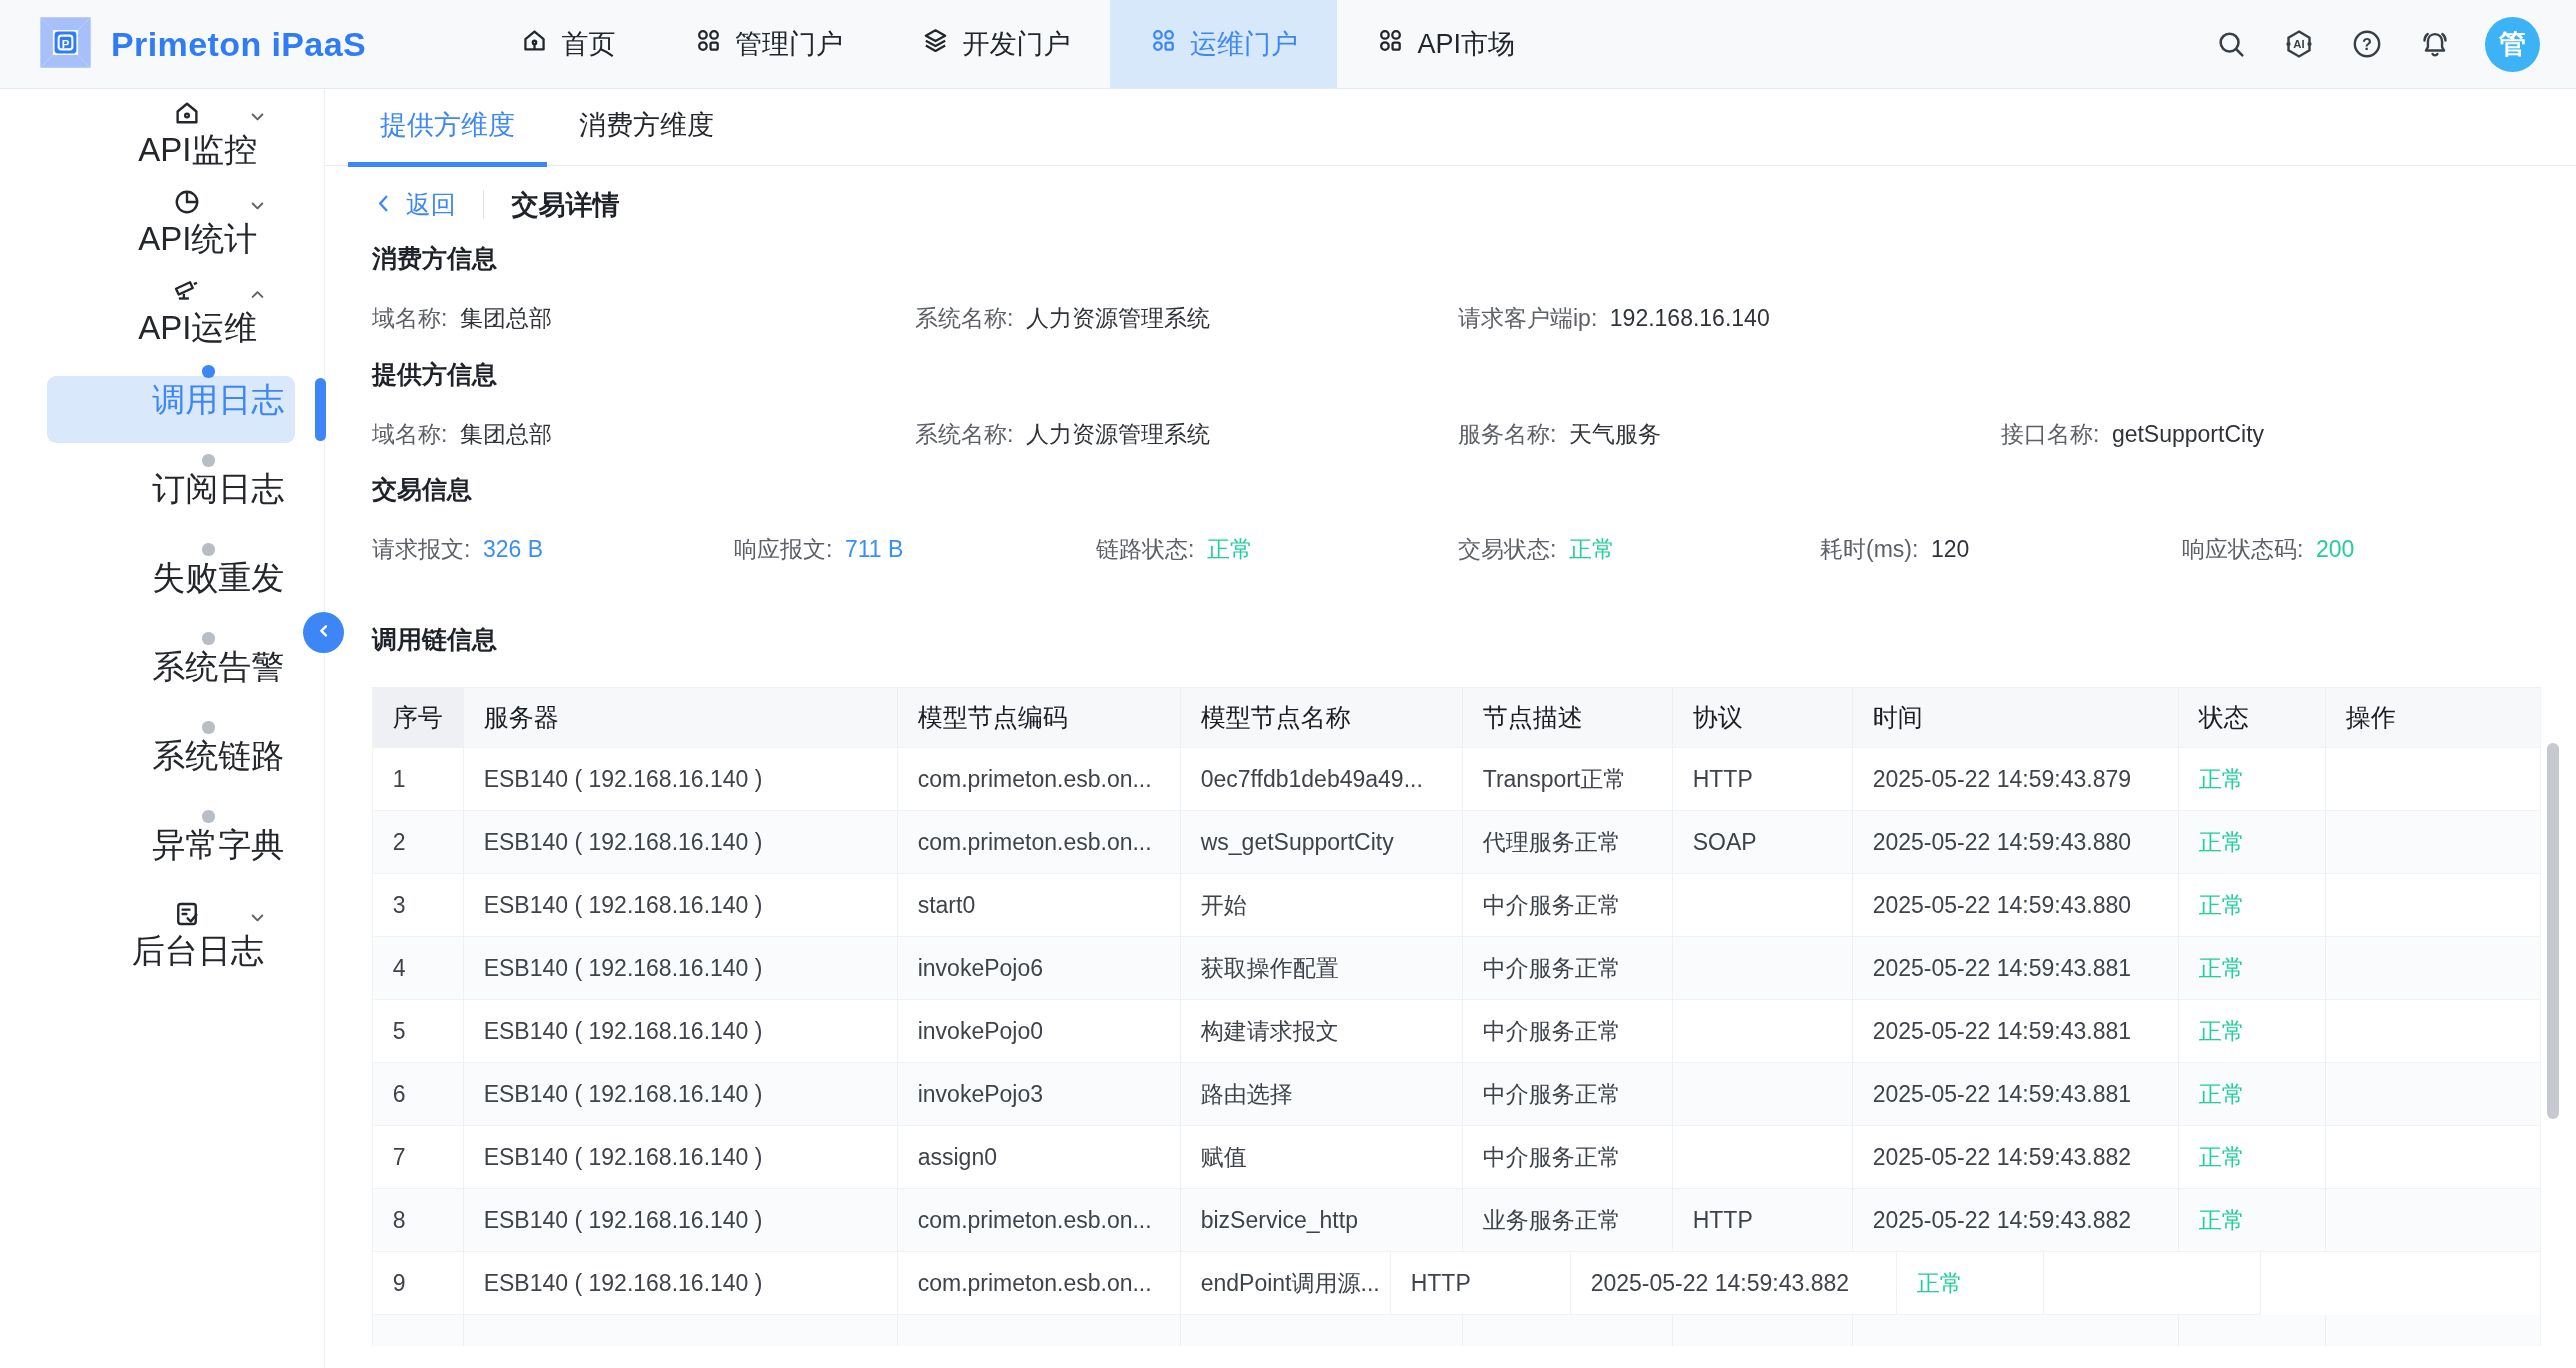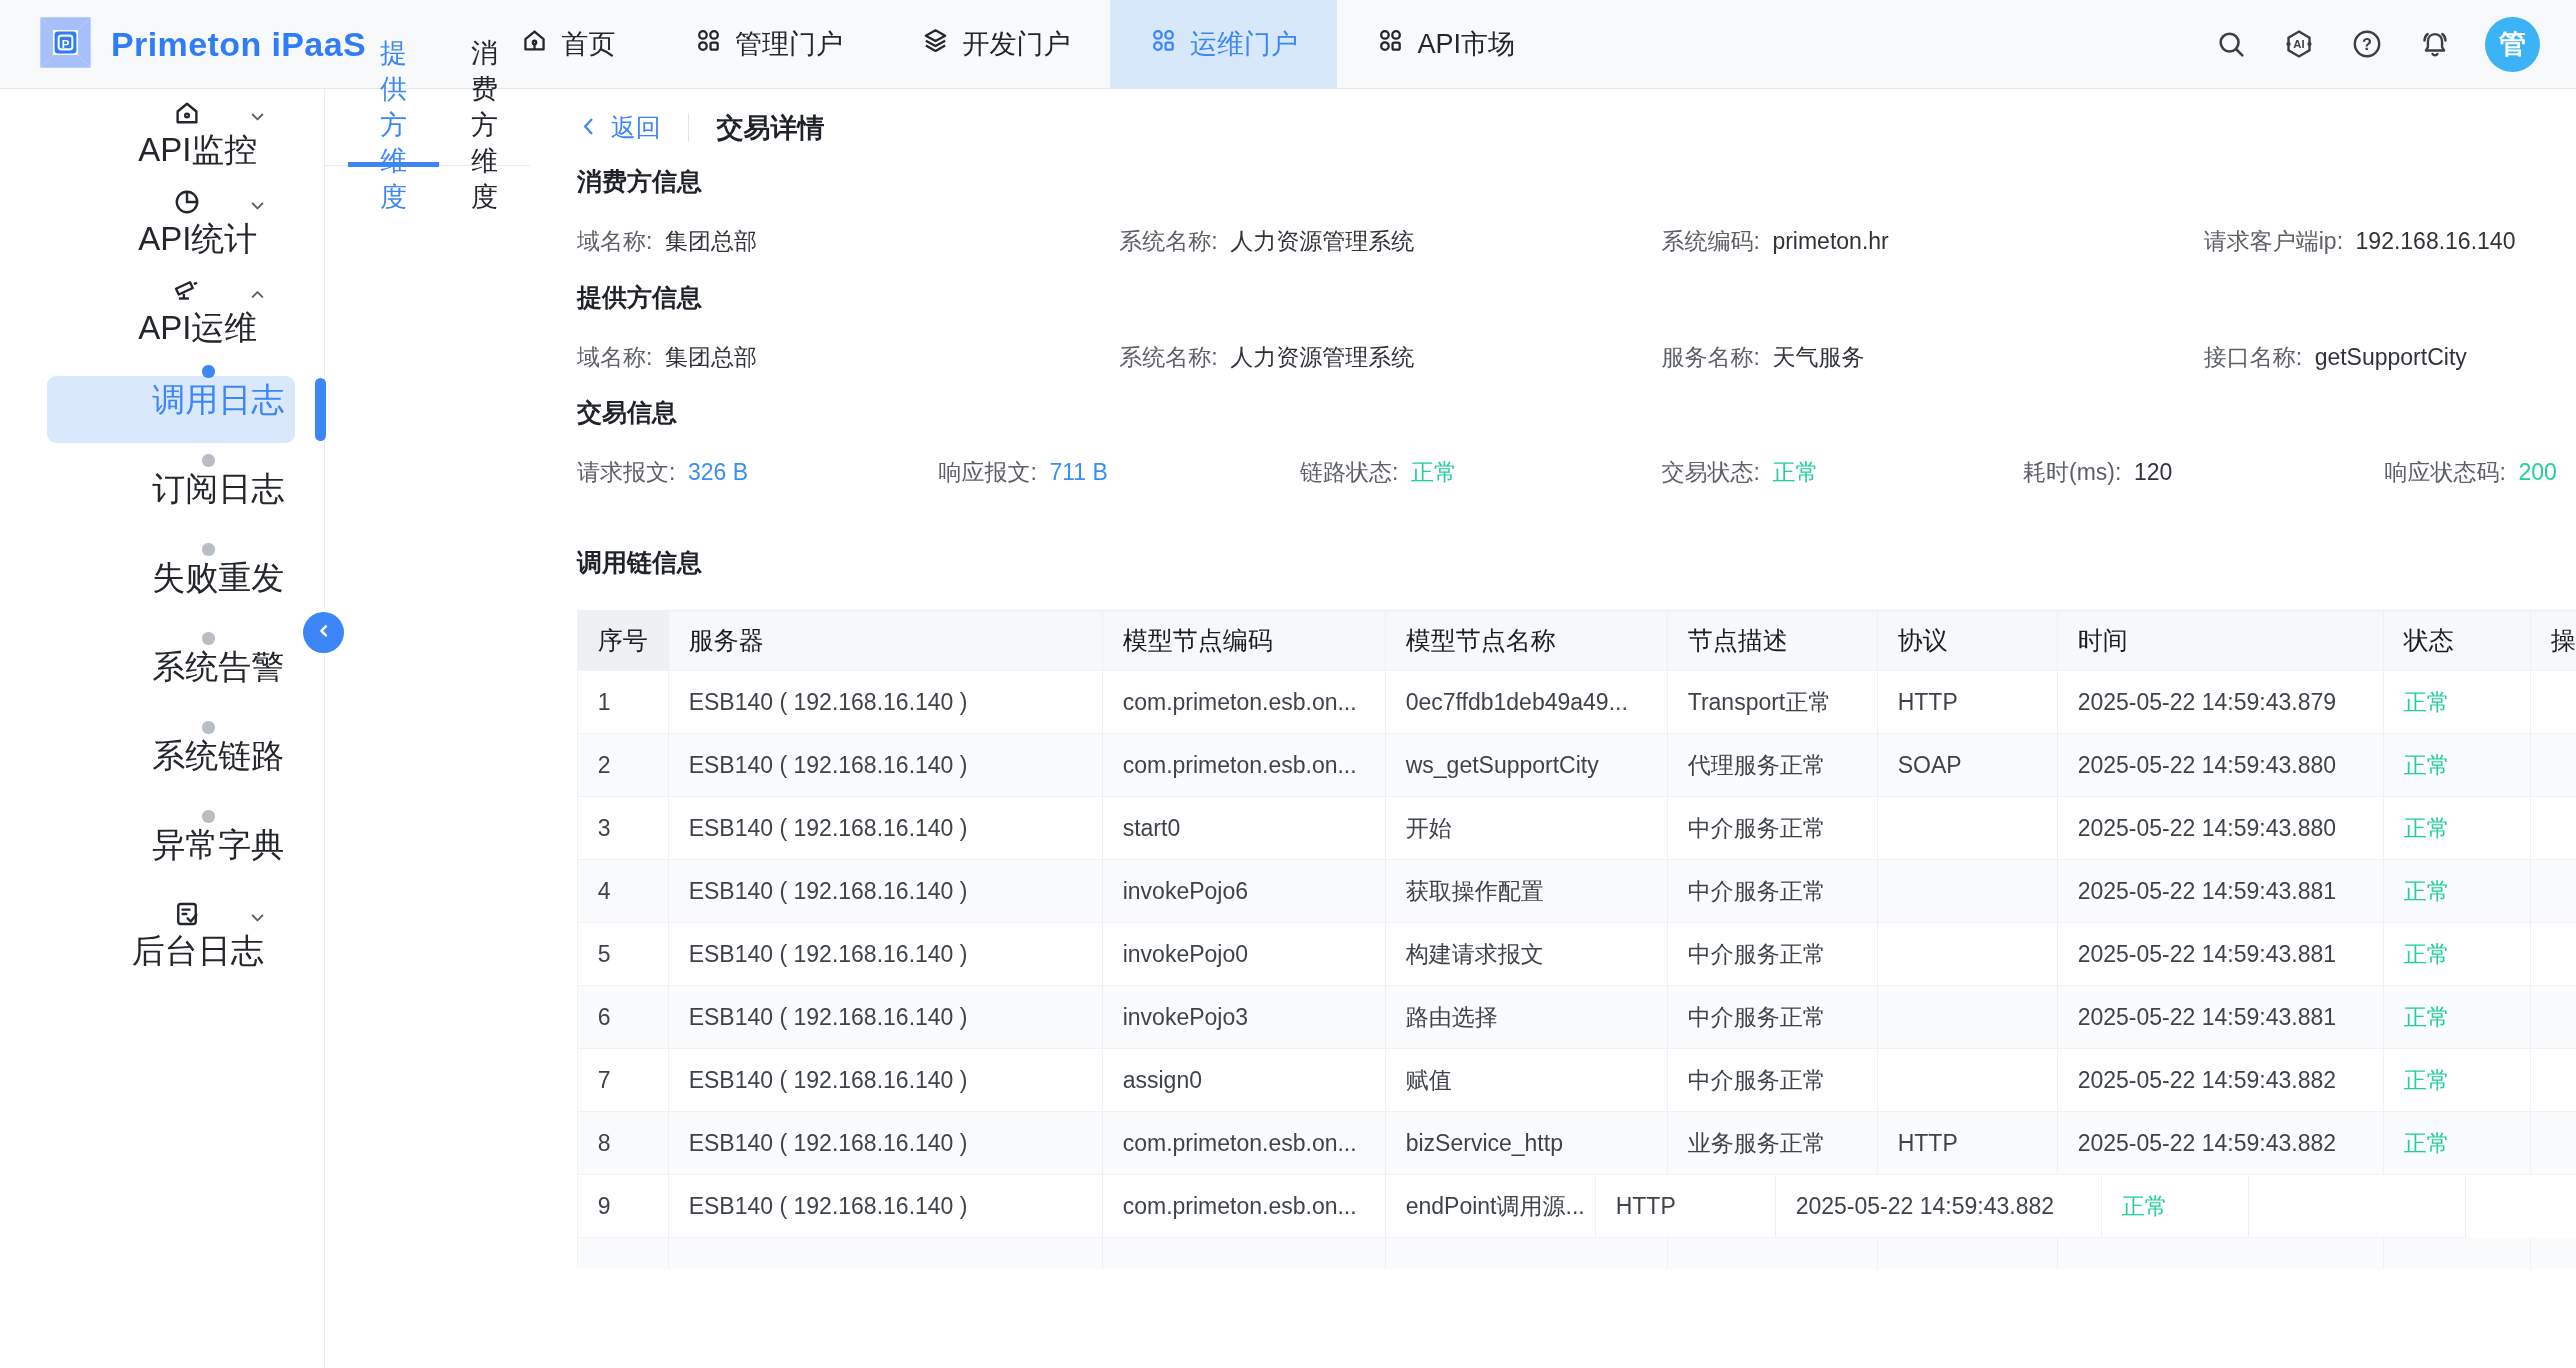--- a/index.html
+++ b/index.html
@@ -40,21 +40,21 @@
   .side-item.sub.active .dot { background:var(--accent); }
   .side-item.sub.active .s-label { color:var(--accent); }
   .side-item.sub.active .bar { position:absolute; right:-1.8px; top:13.4px; bottom:13.4px; width:10.7px;
     border-radius:7.2px; background:var(--accent); }
   .side-item .dot,.side-item .s-label { position:relative; z-index:1; }
   .collapse-btn { position:absolute; left:303px; top:612px; width:41px; height:41px; border-radius:50%;
     background:var(--accent); z-index:5; display:flex; align-items:center; justify-content:center; cursor:pointer; }
   .collapse-btn svg { width:19.7px; height:19.7px; color:#fff; }
 
   
-  .main { flex:1; display:flex; flex-direction:row; min-width:0; }
+  .main { flex:1; display:flex; flex-direction:column; min-width:0; }
   .tabbar { height:77px; flex:0 0 77px; border-bottom:1.8px solid #e8eaed; padding-left:23px; display:flex; }
   .tab { font-size:27px; padding:0 32px; display:flex; align-items:center; margin-bottom:-1.8px;
     border-bottom:5.4px solid transparent; cursor:pointer; }
   .tab.active { color:var(--accent); border-bottom-color:var(--accent); }
   .content { flex:1; padding:0 32px 0 47px; position:relative; }
 
   .back-row { margin-top:18px; height:41px; display:flex; align-items:center; }
   .back-link { display:flex; align-items:center; color:var(--accent); cursor:pointer; }
   .back-link svg { width:23px; height:23px; }
   .back-label { font-size:25px; margin-left:10.7px; }
@@ -290,21 +290,20 @@
           </span>
           <span class="vdiv"></span>
           <span class="page-title">交易详情</span>
         </div>
 
         <div id="sections">
             <div class="sec-title mt1">消费方信息</div>
             <div class="fields cols4">
               <div class="field"><span>域名称:</span><span class="val ">集团总部</span></div>
               <div class="field"><span>系统名称:</span><span class="val ">人力资源管理系统</span></div>
-              <div class="field"><span>系统编码:</span><span class="val ">primeton.hr</span></div>
               <div class="field"><span>请求客户端ip:</span><span class="val ">192.168.16.140</span></div>
             </div>
             <div class="sec-title mt2">提供方信息</div>
             <div class="fields cols4">
               <div class="field"><span>域名称:</span><span class="val ">集团总部</span></div>
               <div class="field"><span>系统名称:</span><span class="val ">人力资源管理系统</span></div>
               <div class="field"><span>服务名称:</span><span class="val ">天气服务</span></div>
               <div class="field"><span>接口名称:</span><span class="val ">getSupportCity</span></div>
             </div>
             <div class="sec-title mt3">交易信息</div>

